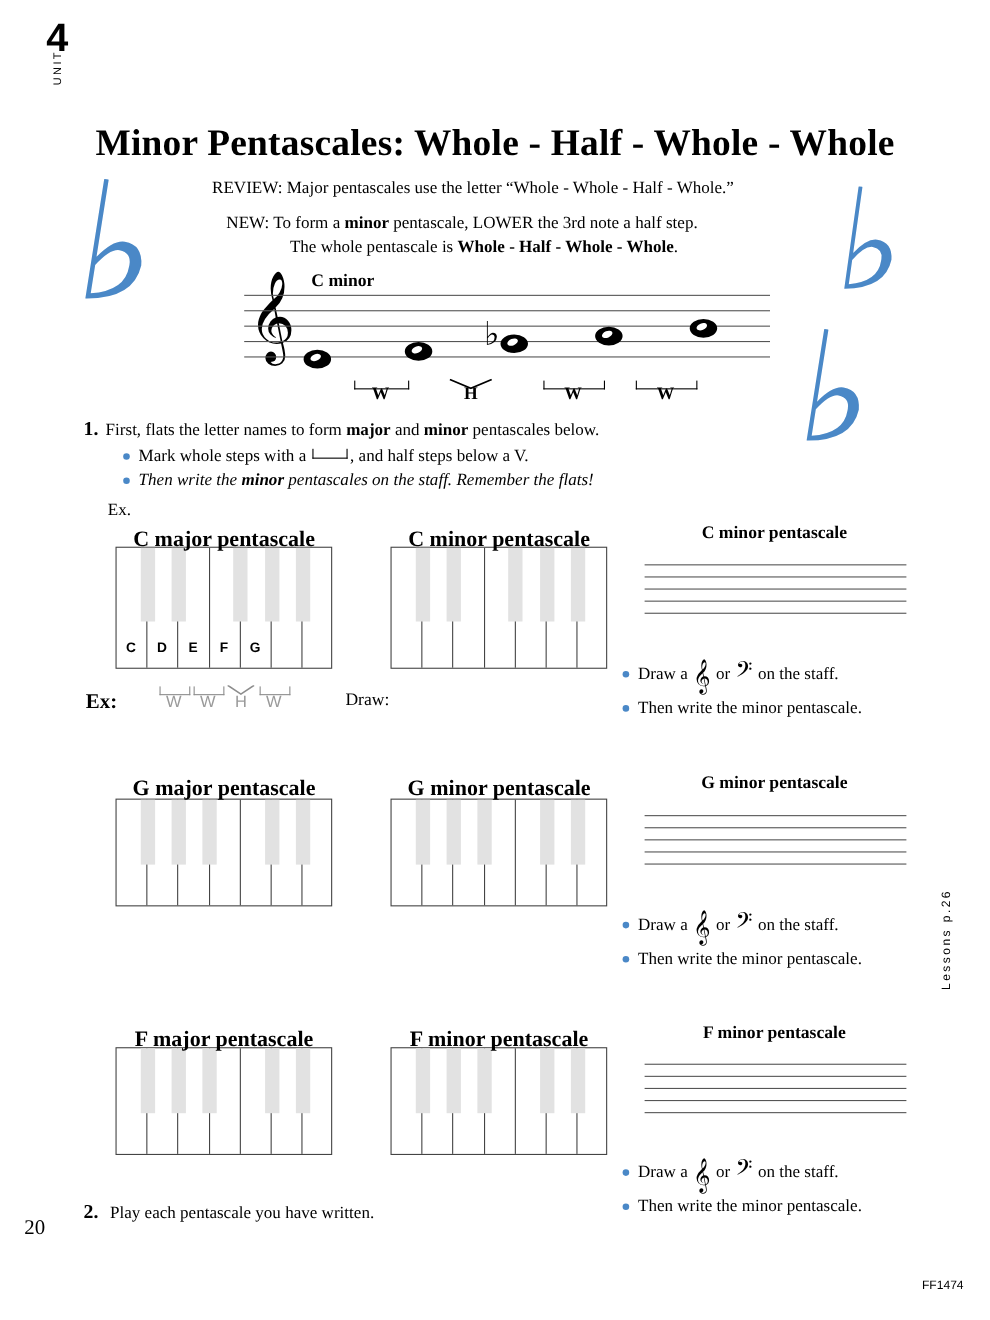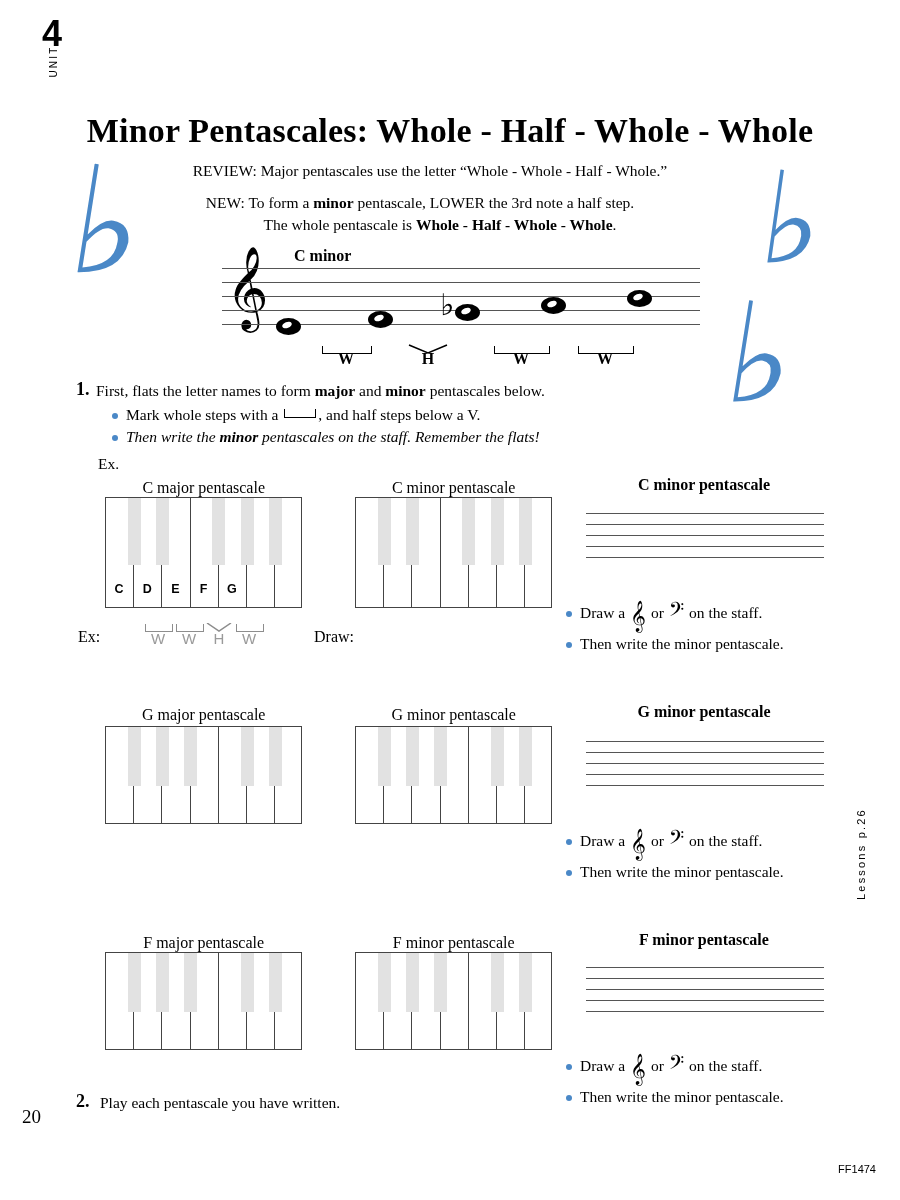--- a/index.html
+++ b/index.html
@@ -34,21 +34,21 @@
   
   .flat-deco{font-family:"Liberation Serif",serif;color:#4a88c7;line-height:1;
     user-select:none;font-weight:normal;}
   #flat-left{left:72px;top:150px;font-size:150px;transform:rotate(9deg);}
   #flat-r1{left:762px;top:158px;font-size:128px;transform:rotate(8deg);}
   #flat-r2{left:728px;top:288px;font-size:140px;transform:rotate(9deg);}
 
   
   #main-staff{left:222px;top:268px;width:478px;height:62px;}
   #main-staff .ln{position:absolute;left:0;width:478px;height:1.4px;background:#555;}
-  #cminor-label{left:294px;top:247px;font-size:16px;font-weight:bold;}
+  #cminor-label{left:283px;top:247px;font-size:16px;font-weight:bold;}
   .gclef{font-family:"DejaVu Sans",sans-serif;line-height:1;}
   #main-clef{left:226px;top:251px;font-size:72px;}
   .whole-note{position:absolute;width:21px;height:13px;border:2.6px solid #000;
     border-radius:50%;background:#000;}
   .whole-note::after{content:"";position:absolute;left:3.5px;top:2.2px;
     width:10px;height:6px;background:#fff;border-radius:50%;
     transform:rotate(-22deg);}
   .flat-acc{position:absolute;font-family:"DejaVu Sans",sans-serif;font-size:30px;line-height:1;}
   .stepbracket{position:absolute;border:1.6px solid #000;border-top:none;height:7px;}
   .steplabel{position:absolute;font-size:16px;font-weight:bold;text-align:center;width:30px;}
@@ -66,27 +66,27 @@
   #inst2-num{left:76px;top:1091px;font-size:18px;font-weight:bold;}
   #inst2-text{left:100px;top:1094px;font-size:15.5px;}
   .wsbox{display:inline-block;width:30px;height:8px;border:1.3px solid #000;
     border-top:none;vertical-align:2px;margin:0 2px;}
 
   
   .kb{position:absolute;border:1.5px solid #444;background:#fff;box-sizing:border-box;}
   .kb .wk{position:absolute;top:0;bottom:0;border-right:1px solid #444;box-sizing:border-box;}
   .kb .wk.last{border-right:none;}
   .kb .bk{position:absolute;top:0;background:#e2e2e2;}
-  .kb-title{position:absolute;font-size:16px;font-weight:normal;text-align:center;}
+  .kb-title{position:absolute;font-size:20px;font-weight:bold;text-align:center;}
   .keyletter{position:absolute;font-family:"Liberation Sans",sans-serif;
     font-weight:bold;font-size:12.5px;text-align:center;width:20px;}
 
   
   #exrow{left:78px;top:624px;}
-  #exrow .lbl{position:absolute;left:0;top:4px;font-size:16px;font-weight:normal;}
+  #exrow .lbl{position:absolute;left:0;top:4px;font-size:19px;font-weight:bold;}
   .gbracket{position:absolute;border:1.5px solid #8d8d8d;border-top:none;height:7px;}
   .gletter{position:absolute;font-family:"Liberation Sans",sans-serif;
     font-size:15px;color:#9a9a9a;text-align:center;width:22px;}
   #draw-label{left:314px;top:628px;font-size:16px;}
 
   
   .rstaff{position:absolute;width:238px;height:44px;}
   .rstaff .ln{position:absolute;left:0;width:238px;height:1.3px;background:#555;}
   .rtitle{position:absolute;width:260px;text-align:center;font-size:16px;font-weight:bold;}
   .rbullet{position:absolute;font-size:15.5px;white-space:nowrap;}

